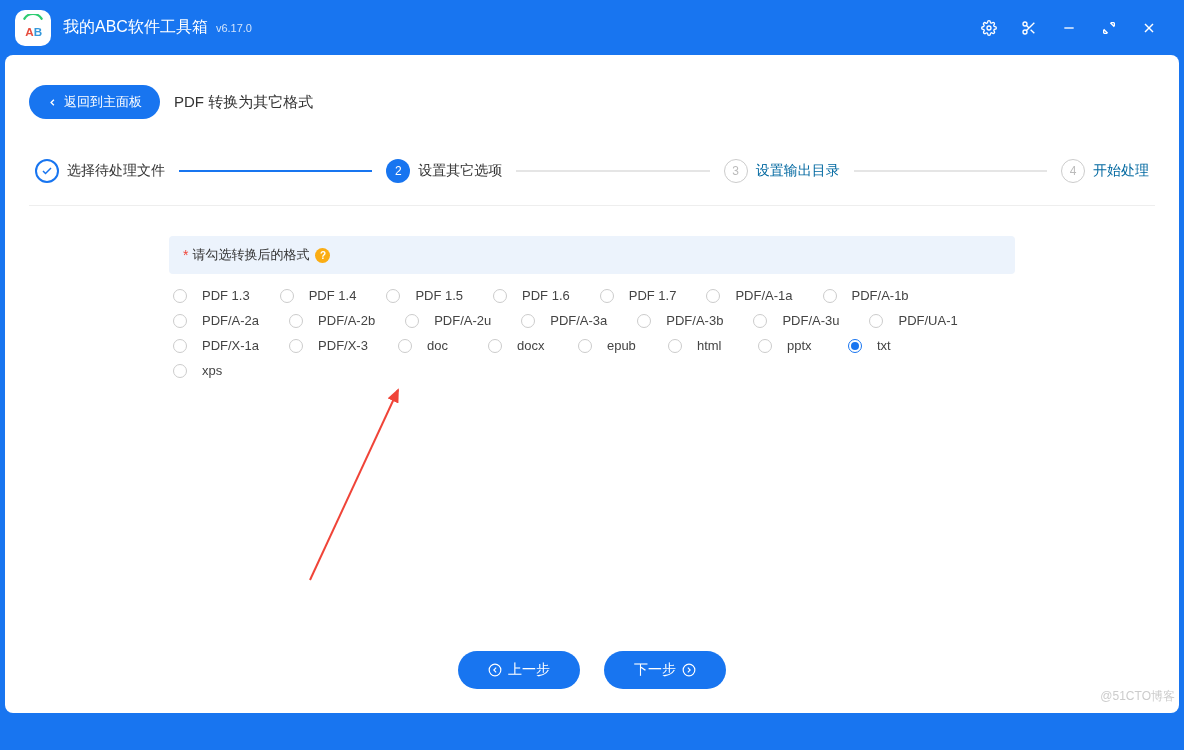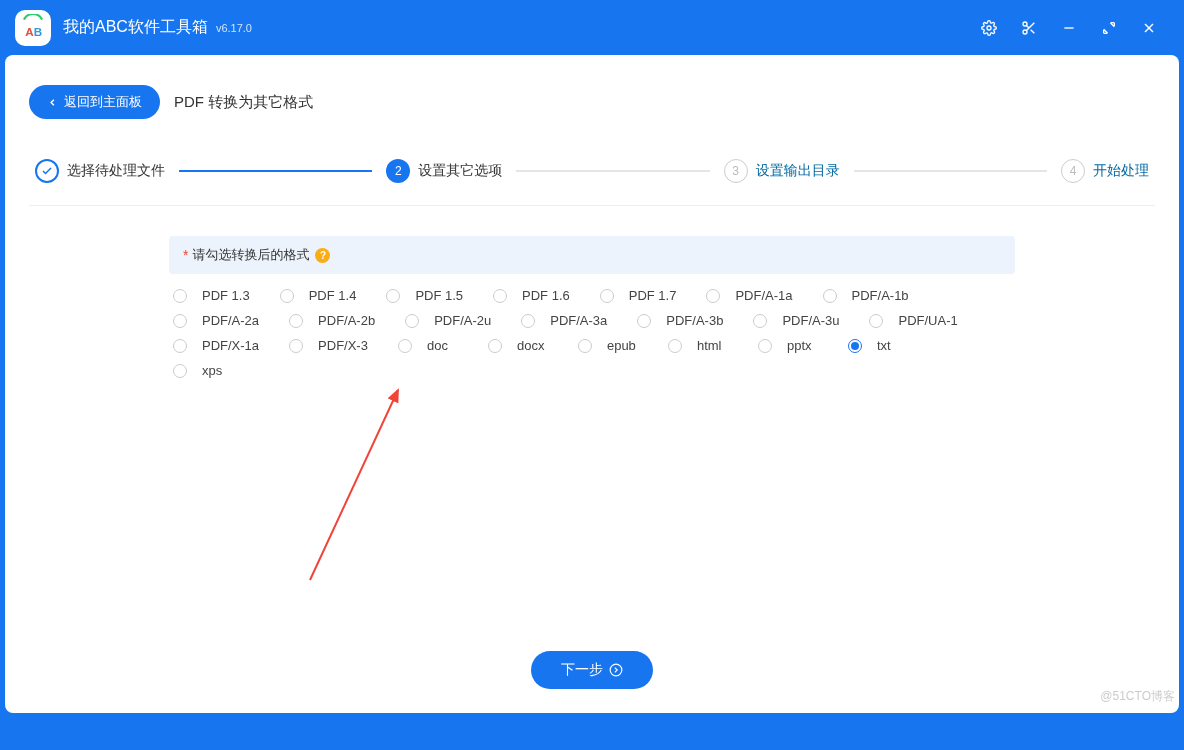--- a/index.html
+++ b/index.html
@@ -242,20 +242,27 @@
         </div>
         <div class="radio-item">
           <span class="radio-circle"></span>
           <span>xps</span>
         </div>
       </div>
   </div>
 
   <div class="footer">
     <button class="nav-btn">
+      <svg viewBox="0 0 24 24" fill="none" stroke="currentColor" stroke-width="2">
+          <circle cx="12" cy="12" r="10"></circle>
+          <polyline points="14 8 10 12 14 16"></polyline>
+        </svg>
+      <span>上一步</span>
+    </button>
+    <button class="nav-btn">
       <span>下一步</span>
       <svg viewBox="0 0 24 24" fill="none" stroke="currentColor" stroke-width="2">
           <circle cx="12" cy="12" r="10"></circle>
           <polyline points="10 8 14 12 10 16"></polyline>
         </svg>
     </button>
   </div>
 
   <svg class="arrow-annotation" width="120" height="200">
     <defs>

